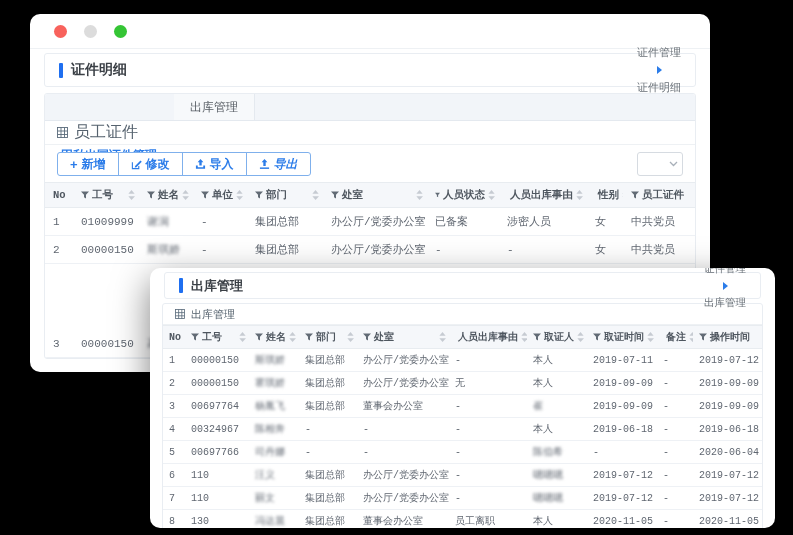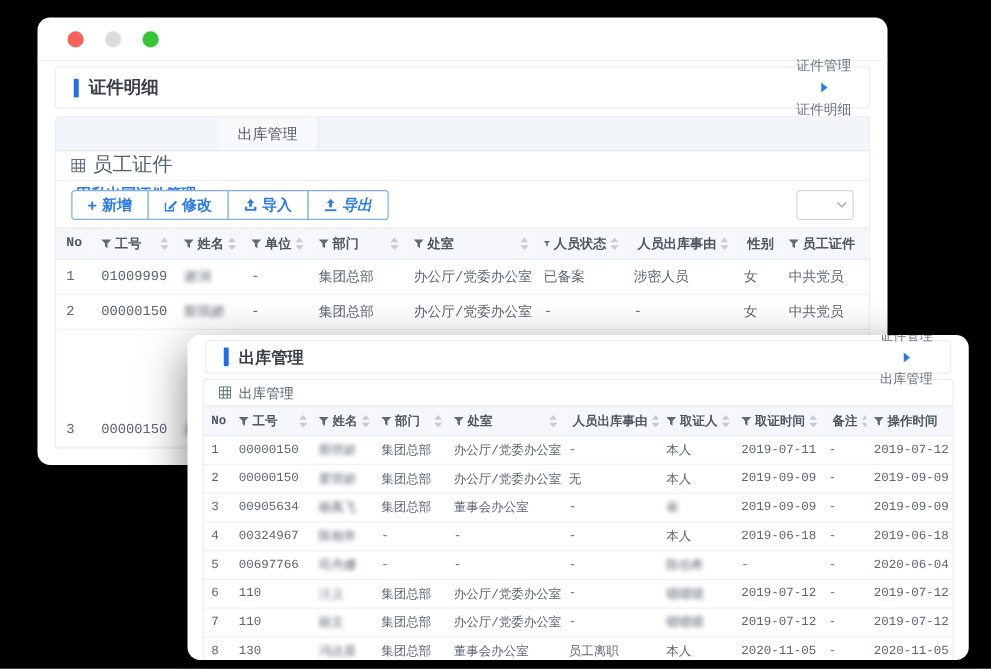--- a/index.html
+++ b/index.html
@@ -515,21 +515,21 @@
             <td>集团总部</td>
             <td>办公厅/党委办公室</td>
             <td>无</td>
             <td>本人</td>
             <td>2019-09-09</td>
             <td>-</td>
             <td>2019-09-09</td>
           </tr>
           <tr>
             <td>3</td>
-            <td>00905634</td>
+            <td>00697764</td>
             <td class="cell-blur">杨胤飞</td>
             <td>集团总部</td>
             <td>董事会办公室</td>
             <td>-</td>
             <td class="cell-blur">崔</td>
             <td>2019-09-09</td>
             <td>-</td>
             <td>2019-09-09</td>
           </tr>
           <tr>

